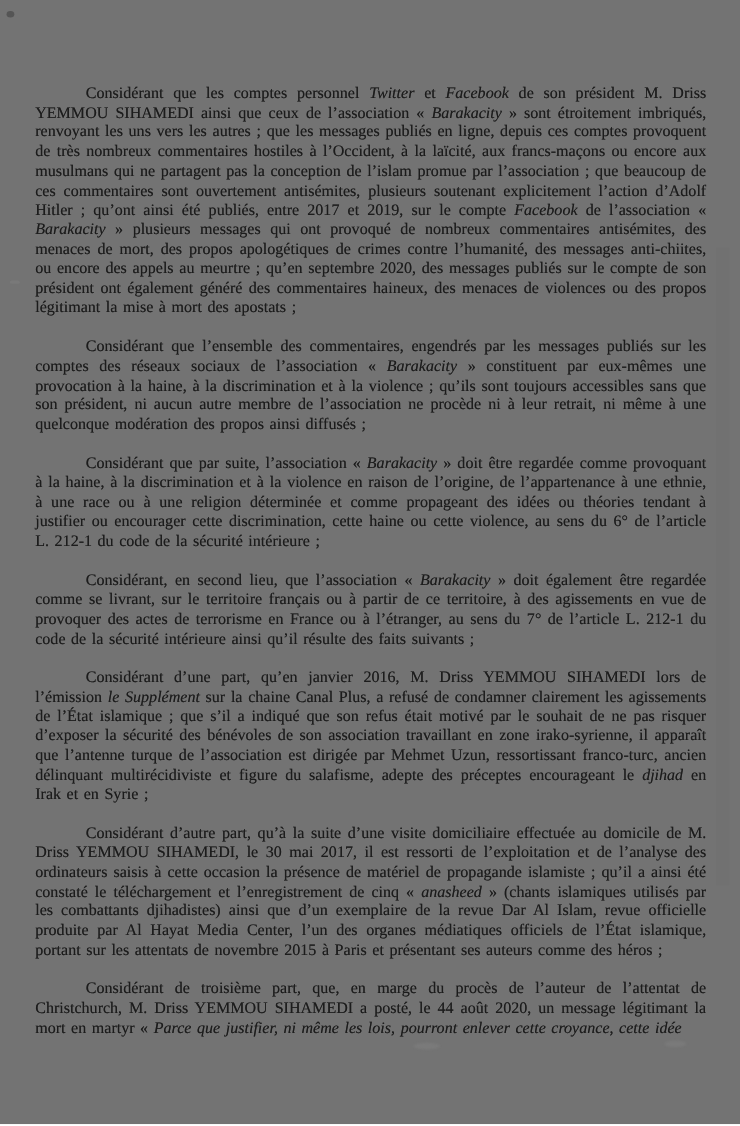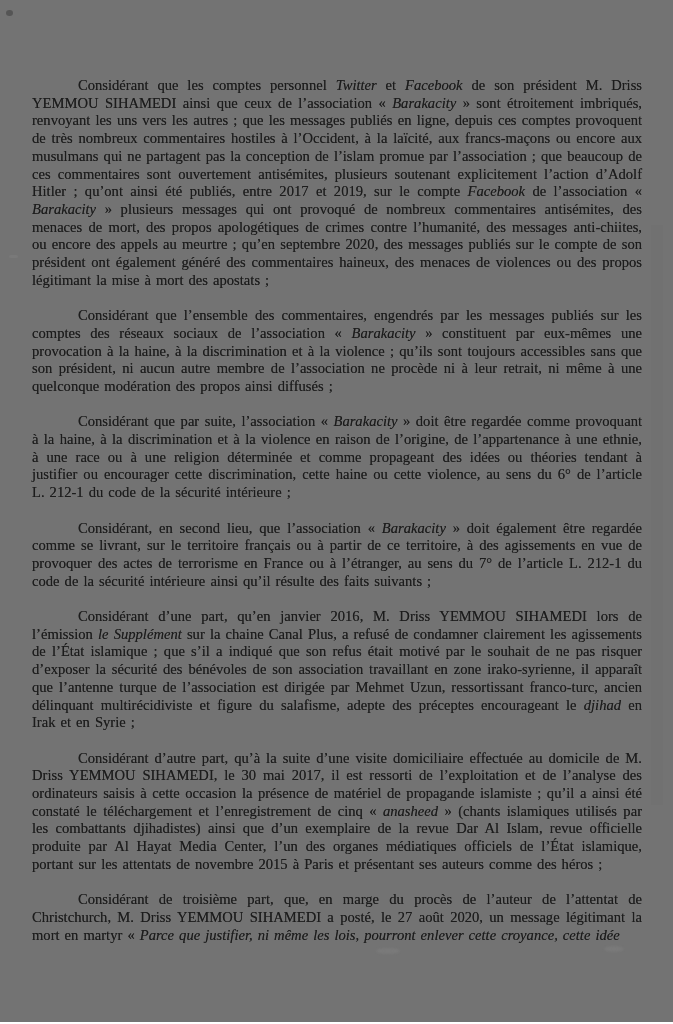--- a/index.html
+++ b/index.html
@@ -76,20 +76,20 @@
 <body>
 
 <div class="page">
   <div class="text-block" style="color: rgb(28, 28, 28);">
       <p><span>Considérant que les comptes personnel </span><em>Twitter</em><span> et </span><em>Facebook</em><span> de son président M. Driss YEMMOU SIHAMEDI ainsi que ceux de l’association « </span><em>Barakacity</em><span> » sont étroitement imbriqués, renvoyant les uns vers les autres ; que les messages publiés en ligne, depuis ces comptes provoquent de très nombreux commentaires hostiles à l’Occident, à la laïcité, aux francs-maçons ou encore aux musulmans qui ne partagent pas la conception de l’islam promue par l’association ; que beaucoup de ces commentaires sont ouvertement antisémites, plusieurs soutenant explicitement l’action d’Adolf Hitler ; qu’ont ainsi été publiés, entre 2017 et 2019, sur le compte </span><em>Facebook</em><span> de l’association « </span><em>Barakacity</em><span> » plusieurs messages qui ont provoqué de nombreux commentaires antisémites, des menaces de mort, des propos apologétiques de crimes contre l’humanité, des messages anti-chiites, ou encore des appels au meurtre ; qu’en septembre 2020, des messages publiés sur le compte de son président ont également généré des commentaires haineux, des menaces de violences ou des propos légitimant la mise à mort des apostats ;</span></p>
       <p><span>Considérant que l’ensemble des commentaires, engendrés par les messages publiés sur les comptes des réseaux sociaux de l’association « </span><em>Barakacity</em><span> » constituent par eux-mêmes une provocation à la haine, à la discrimination et à la violence ; qu’ils sont toujours accessibles sans que son président, ni aucun autre membre de l’association ne procède ni à leur retrait, ni même à une quelconque modération des propos ainsi diffusés ;</span></p>
       <p><span>Considérant que par suite, l’association « </span><em>Barakacity</em><span> » doit être regardée comme provoquant à la haine, à la discrimination et à la violence en raison de l’origine, de l’appartenance à une ethnie, à une race ou à une religion déterminée et comme propageant des idées ou théories tendant à justifier ou encourager cette discrimination, cette haine ou cette violence, au sens du 6° de l’article L. 212-1 du code de la sécurité intérieure ;</span></p>
       <p><span>Considérant, en second lieu, que l’association « </span><em>Barakacity</em><span> » doit également être regardée comme se livrant, sur le territoire français ou à partir de ce territoire, à des agissements en vue de provoquer des actes de terrorisme en France ou à l’étranger, au sens du 7° de l’article L. 212-1 du code de la sécurité intérieure ainsi qu’il résulte des faits suivants ;</span></p>
       <p><span>Considérant d’une part, qu’en janvier 2016, M. Driss YEMMOU SIHAMEDI lors de l’émission </span><em>le Supplément</em><span> sur la chaine Canal Plus, a refusé de condamner clairement les agissements de l’État islamique ; que s’il a indiqué que son refus était motivé par le souhait de ne pas risquer d’exposer la sécurité des bénévoles de son association travaillant en zone irako-syrienne, il apparaît que l’antenne turque de l’association est dirigée par Mehmet Uzun, ressortissant franco-turc, ancien délinquant multirécidiviste et figure du salafisme, adepte des préceptes encourageant le </span><em>djihad</em><span> en Irak et en Syrie ;</span></p>
       <p><span>Considérant d’autre part, qu’à la suite d’une visite domiciliaire effectuée au domicile de M. Driss YEMMOU SIHAMEDI, le 30 mai 2017, il est ressorti de l’exploitation et de l’analyse des ordinateurs saisis à cette occasion la présence de matériel de propagande islamiste ; qu’il a ainsi été constaté le téléchargement et l’enregistrement de cinq « </span><em>anasheed</em><span> » (chants islamiques utilisés par les combattants djihadistes) ainsi que d’un exemplaire de la revue Dar Al Islam, revue officielle produite par Al Hayat Media Center, l’un des organes médiatiques officiels de l’État islamique, portant sur les attentats de novembre 2015 à Paris et présentant ses auteurs comme des héros ;</span></p>
-      <p><span>Considérant de troisième part, que, en marge du procès de l’auteur de l’attentat de Christchurch, M. Driss YEMMOU SIHAMEDI a posté, le 27 août 2020, un message légitimant la mort en martyr « </span><em>Parce que justifier, ni même les lois, pourront enlever cette croyance, cette idée</em></p>
+      <p><span>Considérant de troisième part, que, en marge du procès de l’auteur de l’attentat de Christchurch, M. Driss YEMMOU SIHAMEDI a posté, le 44 août 2020, un message légitimant la mort en martyr « </span><em>Parce que justifier, ni même les lois, pourront enlever cette croyance, cette idée</em></p>
     </div>
   <div class="speck speck-topleft"></div>
   <div class="speck speck-leftmargin"></div>
   <div class="speck smudge-bottom-1"></div>
   <div class="speck smudge-bottom-2"></div>
   <div class="edge-shade"></div>
 </div>
 
 </body></html>

